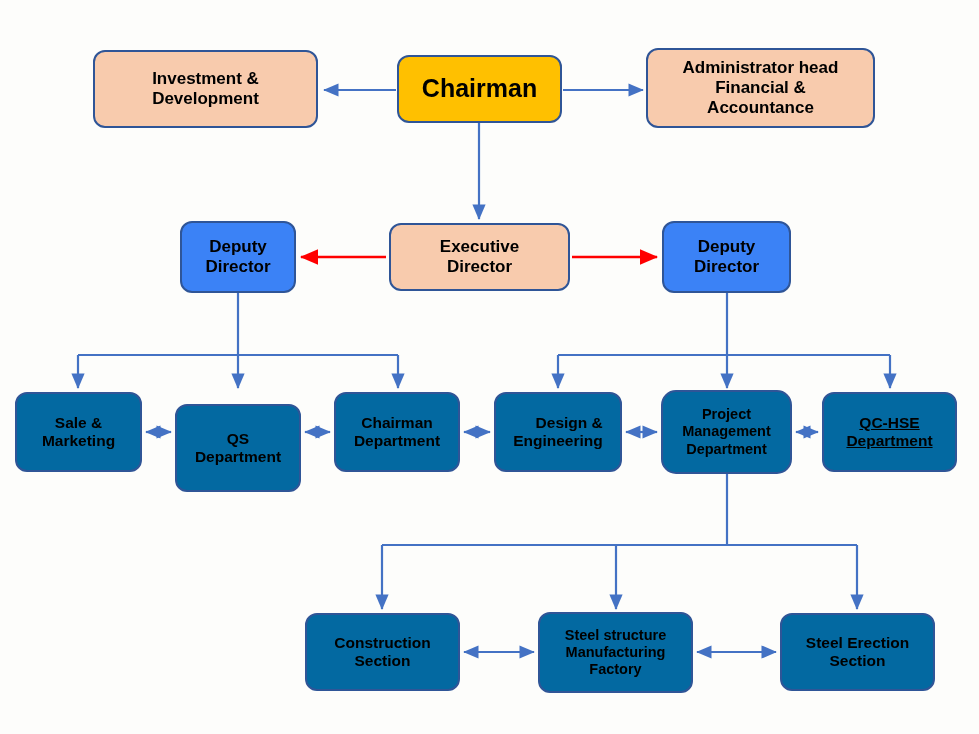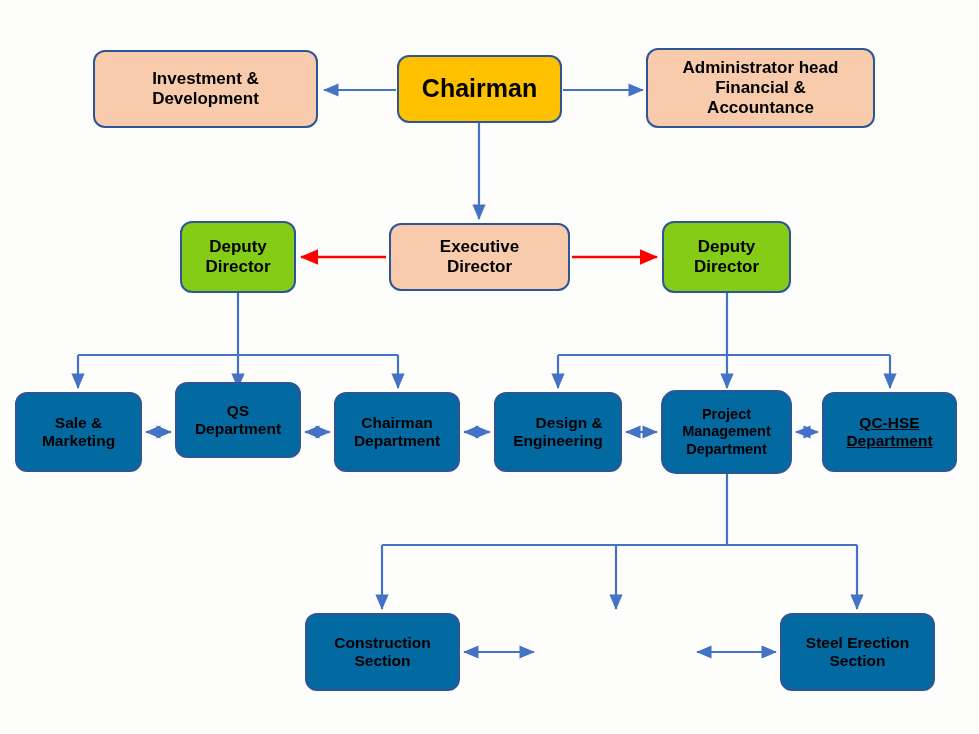--- a/index.html
+++ b/index.html
@@ -38,21 +38,21 @@
     line-height: 1.18;
     z-index: 2;
     padding: 2px 4px;
   }
   .node-label {
     white-space: pre-line;
     display: block;
   }
   .fill-amber  { background: #ffc000; }
   .fill-peach  { background: #f8cbad; }
-  .fill-blue   { background: #84cc16; }
+  .fill-blue   { background: #3b82f6; }
   .fill-green  { background: #0369a1; }
 
   .size-lg { font-size: 25px; }
   .size-md { font-size: 17px; }
   .size-sm { font-size: 15.5px; }
   .size-xs { font-size: 14.5px; }
 </style>
 </head>
 <body>
 
@@ -147,21 +147,21 @@
   <div class="node fill-blue size-md" style="left:662px; top:221px; width:129px; height:72px;">
     <span class="node-label">Deputy
 Director</span>
   </div>
 
   <div class="node fill-green size-sm" style="left:15px; top:392px; width:127px; height:80px;">
     <span class="node-label">Sale &amp;
 Marketing</span>
   </div>
 
-  <div class="node fill-green size-sm" style="left:175px; top:382px; width:126px; height:76px;">
+  <div class="node fill-green size-sm" style="left:175px; top:404px; width:126px; height:88px;">
     <span class="node-label">QS
 Department</span>
   </div>
 
   <div class="node fill-green size-sm" style="left:334px; top:392px; width:126px; height:80px;">
     <span class="node-label">Chairman
 Department</span>
   </div>
 
   <div class="node fill-green size-sm" style="left:494px; top:392px; width:128px; height:80px;text-align:right;">
@@ -178,19 +178,24 @@
   <div class="node fill-green size-sm" style="left:822px; top:392px; width:135px; height:80px;text-decoration:underline;">
     <span class="node-label">QC-HSE
 Department</span>
   </div>
 
   <div class="node fill-green size-sm" style="left:305px; top:613px; width:155px; height:78px;">
     <span class="node-label">Construction
 Section</span>
   </div>
 
+  <div class="node fill-green size-xs" style="left:538px; top:612px; width:155px; height:81px;">
+    <span class="node-label">Steel structure
+Manufacturing
+Factory</span>
+  </div>
 
   <div class="node fill-green size-sm" style="left:780px; top:613px; width:155px; height:78px;">
     <span class="node-label">Steel Erection
 Section</span>
   </div>
 
 </div>
 
 </body></html>

